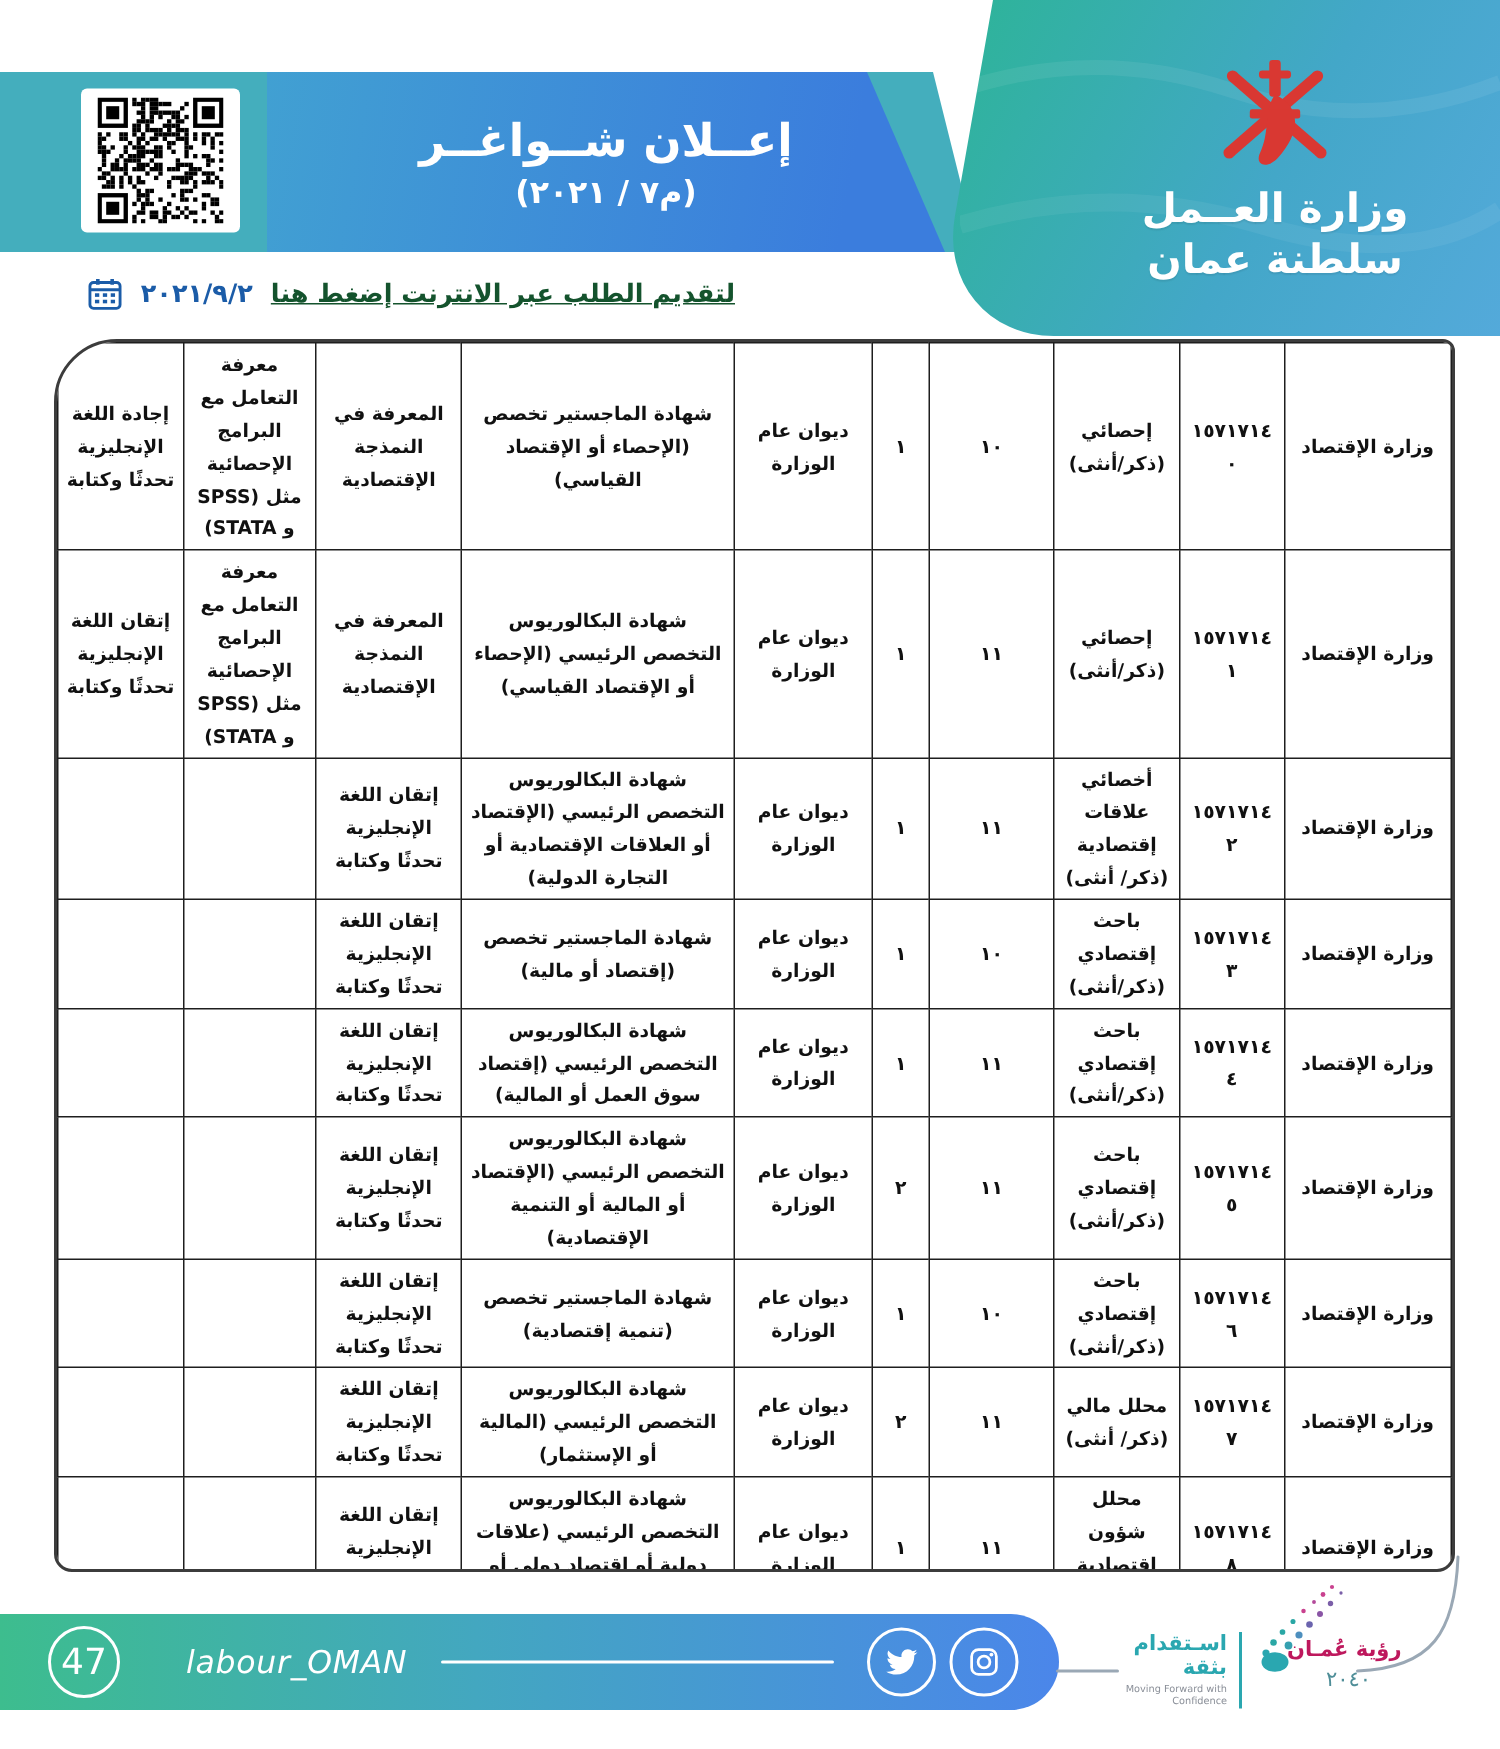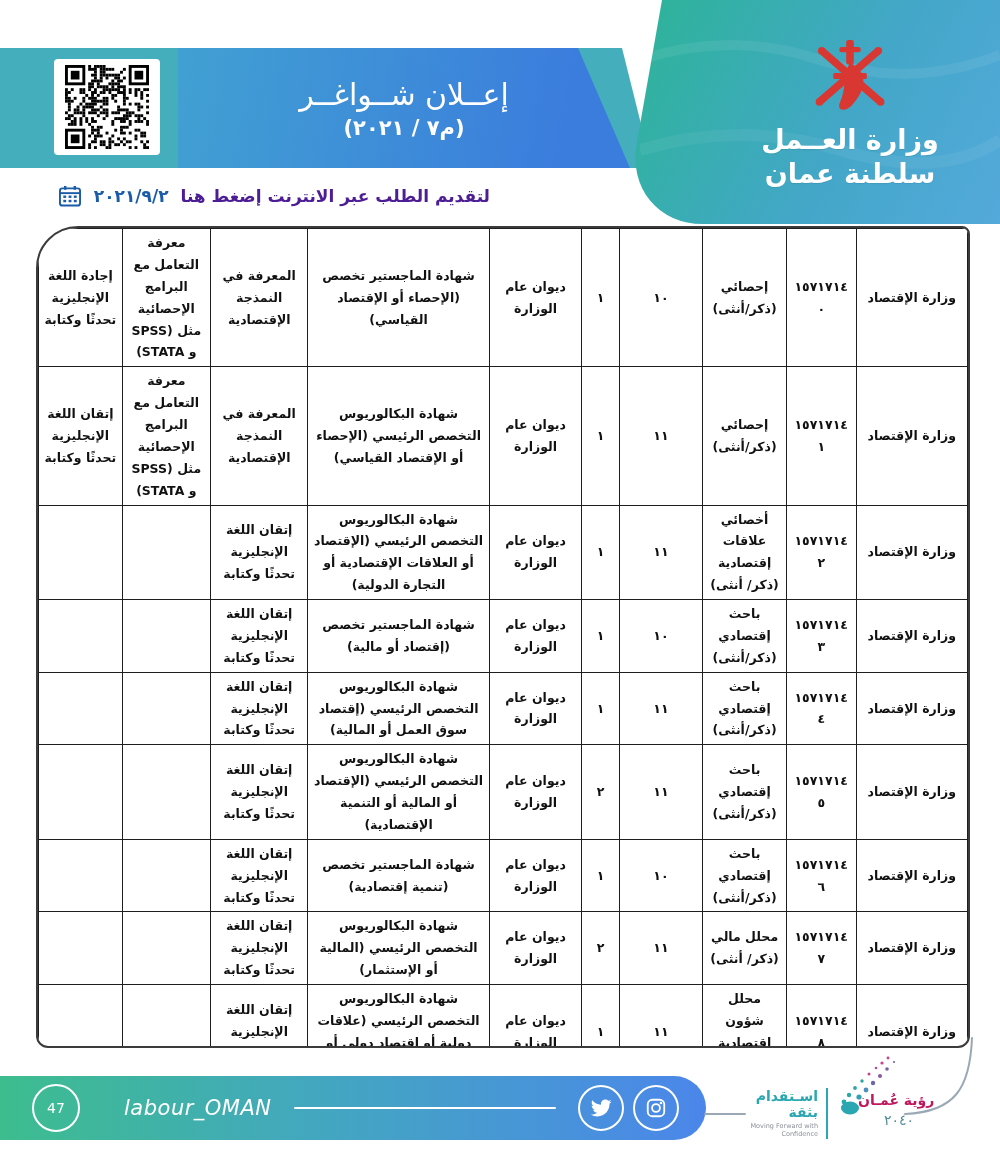--- a/index.html
+++ b/index.html
@@ -10,57 +10,57 @@
   .teal-band{position:absolute;left:0;top:48px;width:652px;height:120px;background:#44aebd;
              clip-path:polygon(0 0,calc(100% - 30px) 0,100% 100%,0 100%);}
   .qr-card{position:absolute;left:54px;top:59px;width:106px;height:96px;background:#fff;border-radius:4px;
            display:flex;align-items:center;justify-content:center;}
   .qr-card svg{width:84px;height:84px;}
   .title-banner{position:absolute;left:178px;top:48px;width:452px;height:120px;
                 background:linear-gradient(100deg,#41a0d2 0%,#3b7ddd 85%);
                 clip-path:polygon(0 0,calc(100% - 52px) 0,100% 100%,0 100%);
                 display:flex;flex-direction:column;align-items:center;justify-content:center;
                 color:#fff;direction:rtl;}
-  .title-banner .t1{font-size:30px;font-weight:400;letter-spacing:1px;}
+  .title-banner .t1{font-size:30px;font-weight:700;letter-spacing:1px;}
   .title-banner .t2{font-size:21px;font-weight:700;margin-top:4px;text-align:right;}
   .gov-shape{position:absolute;left:662px;top:0;width:420px;height:224px;
              transform:skewX(-10deg);transform-origin:0 0;
              background:linear-gradient(110deg,#2fb39c 0%,#43a7c8 50%,#57aade 100%);
              border-radius:0 0 0 80px;}
   .gov-waves{position:absolute;left:640px;top:0;width:360px;height:224px;pointer-events:none;}
   .gov-content{position:absolute;left:690px;top:6px;width:320px;height:216px;z-index:2;
                display:flex;flex-direction:column;align-items:center;justify-content:center;
                color:#fff;direction:rtl;text-align:center;}
   .gov-content svg.emblem{width:96px;height:84px;margin-bottom:2px;}
   .gov-content .gl{font-size:27px;font-weight:700;line-height:1.25;text-shadow:0 1px 1px rgba(0,0,0,.08);}
 
   
   .apply-line{position:absolute;left:38px;top:178px;width:452px;height:36px;direction:rtl;
               display:flex;align-items:center;gap:12px;color:#1b5ca8;font-weight:700;}
-  .apply-line a{color:#4c1d95;font-size:17px;cursor:pointer;}
+  .apply-line a{color:#14532d;text-decoration:underline;font-size:17px;cursor:pointer;}
   .apply-line .date{font-size:17px;letter-spacing:5px;direction:rtl;}
   .apply-line svg{width:24px;height:22px;flex:0 0 auto;}
 
   
   .table-wrap{position:absolute;left:36px;top:226px;width:930px;height:818px;
               border:2px solid #3c3c3c;border-radius:42px 8px 12px 12px;overflow:hidden;background:#fff;}
   table.vac{width:100%;height:100%;border-collapse:collapse;table-layout:fixed;direction:rtl;}
   table.vac td{border:1px solid #1e1e1e;text-align:center;vertical-align:middle;
                font-size:12.5px;font-weight:700;color:#111;line-height:1.75;padding:3px 5px;
                word-wrap:break-word;}
   col.w-ministry{width:12%;} col.w-number{width:7.5%;} col.w-title{width:9%;}
   col.w-grade{width:9%;} col.w-count{width:4%;} col.w-location{width:10%;}
   col.w-qualification{width:19.5%;} col.w-req1{width:10.5%;} col.w-req2{width:9.5%;} col.w-req3{width:9%;}
 
   
   .footer-bar{position:absolute;left:0;top:1076px;width:706px;height:64px;
               background:linear-gradient(90deg,#3dbd8e 0%,#43a7c0 45%,#4b86ea 100%);
               border-radius:0 32px 32px 0;display:flex;align-items:center;color:#fff;}
   .page-circle{width:44px;height:44px;border:2.5px solid #fff;border-radius:50%;margin-left:32px;
-               display:flex;align-items:center;justify-content:center;font-size:14px;direction:ltr;}
+               display:flex;align-items:center;justify-content:center;font-size:24px;direction:ltr;}
   .handle{font-size:21px;margin-left:44px;letter-spacing:.5px;font-style:italic;}
   .fline{flex:1;height:2.5px;background:#fff;margin:0 22px;max-width:262px;border-radius:2px;}
   .soc{width:42px;height:42px;border:2.5px solid #fff;border-radius:50%;margin-right:9px;
        display:flex;align-items:center;justify-content:center;cursor:pointer;}
   .soc svg{width:22px;height:22px;}
   .recruit-logo{position:absolute;left:744px;top:1088px;width:74px;padding-right:8px;
                 border-right:2px solid #2aa7b0;text-align:right;direction:ltr;}
   .recruit-logo .ar{color:#2aa7b0;font-size:14px;font-weight:700;direction:rtl;}
   .recruit-logo .en{color:#8a8f98;font-size:6.5px;line-height:1.3;margin-top:2px;}
   .vision{position:absolute;left:792px;top:1052px;width:180px;height:92px;}

